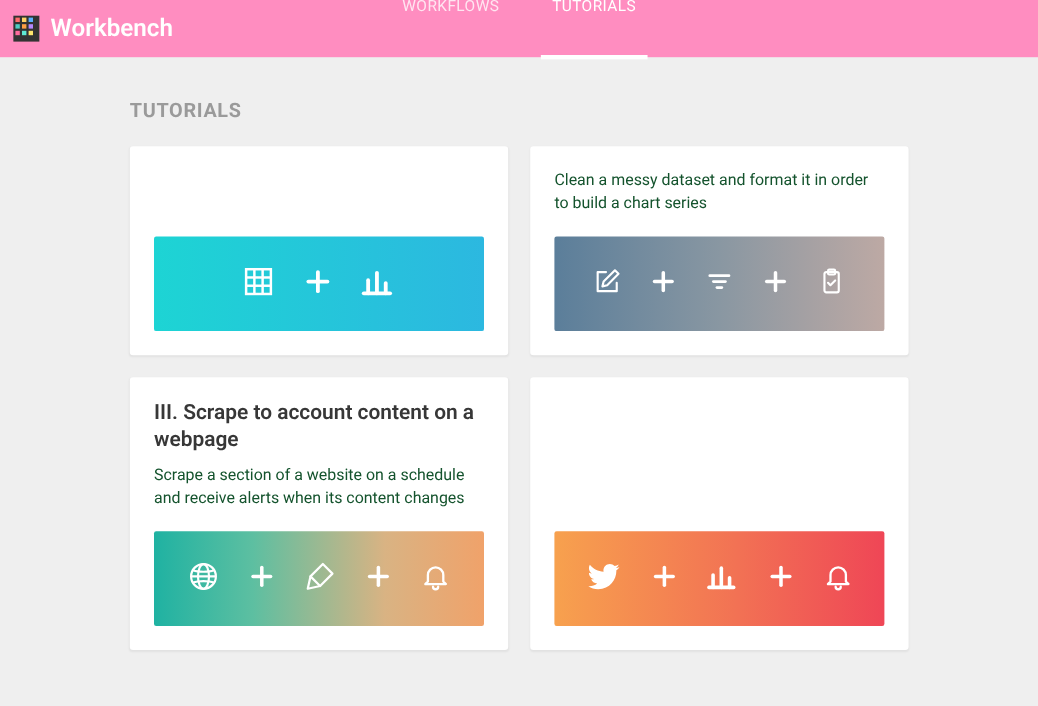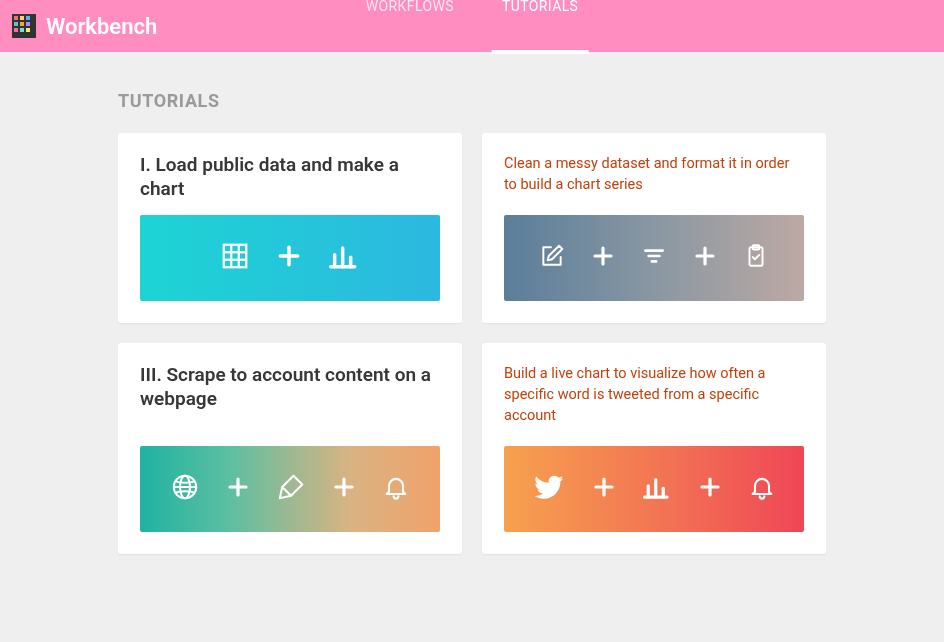--- a/index.html
+++ b/index.html
@@ -90,21 +90,21 @@
     }
     .card-title {
       font-size: 19px;
       font-weight: 600;
       color: #373737;
       margin-bottom: 10px;
       line-height: 1.25;
     }
     .card-desc {
       font-size: 14.5px;
-      color: #c2410c;
+      color: #14532d;
       line-height: 1.45;
       margin-bottom: 20px;
       flex: 0 0 auto;
     }
     .card-banner {
       height: 86px;
       border-radius: 2px;
       display: flex;
       align-items: center;
       justify-content: center;
@@ -147,21 +147,20 @@
     </div>
   </div>
 </div>
 
 <div class="page">
   <div class="section-heading">TUTORIALS</div>
 
   <div class="grid">
 
     <div class="card">
-      <div class="card-title">I. Load public data and make a chart</div>
       <div class="card-banner banner-1">
         <span class="banner-icon">
           <svg width="30" height="30" viewBox="0 0 24 24" fill="none" stroke="white" stroke-width="1.8">
             <rect x="3" y="3" width="18" height="18"></rect>
             <line x1="3" y1="9" x2="21" y2="9"></line>
               <line x1="3" y1="15" x2="21" y2="15"></line>
             <line x1="9" y1="3" x2="9" y2="21"></line>
               <line x1="15" y1="3" x2="15" y2="21"></line>
           </svg>
         </span>
@@ -215,20 +214,21 @@
             <rect x="6" y="4" width="12" height="17" rx="1.5"></rect>
             <rect x="9" y="2" width="6" height="4" rx="1"></rect>
             <path d="M9 13l2 2 4-4"></path>
           </svg>
         </span>
       </div>
     </div>
 
     <div class="card">
       <div class="card-title">III. Scrape to account content on a webpage</div>
+      <div class="card-desc">Scrape a section of a website on a schedule and receive alerts when its content changes</div>
       <div class="card-banner banner-3">
         <span class="banner-icon">
           <svg width="30" height="30" viewBox="0 0 24 24" fill="none" stroke="white" stroke-width="1.6">
             <circle cx="12" cy="12" r="9"></circle>
             <ellipse cx="12" cy="12" rx="4" ry="9"></ellipse>
             <line x1="3" y1="12" x2="21" y2="12"></line>
             <path d="M4.5 7.5 C8 9 16 9 19.5 7.5"></path>
             <path d="M4.5 16.5 C8 15 16 15 19.5 16.5"></path>
           </svg>
         </span>
@@ -253,21 +253,20 @@
         <span class="banner-icon">
           <svg width="28" height="28" viewBox="0 0 24 24" fill="none" stroke="white" stroke-width="1.8" stroke-linecap="round" stroke-linejoin="round">
             <path d="M18 16 V11 a6 6 0 0 0 -12 0 V16 l-2 2 h16 z"></path>
             <path d="M10 20 a2 2 0 0 0 4 0"></path>
           </svg>
         </span>
       </div>
     </div>
 
     <div class="card">
-      <div class="card-desc">Build a live chart to visualize how often a specific word is tweeted from a specific account</div>
       <div class="card-banner banner-4">
         <span class="banner-icon">
           <svg width="34" height="34" viewBox="0 0 24 24" fill="white">
             <path d="M22 5.9c-.7.3-1.5.6-2.3.7.8-.5 1.5-1.3 1.8-2.2-.8.5-1.7.8-2.6 1C18.1 4.6 17 4 15.8 4c-2.3 0-4.1 1.9-4.1 4.1 0 .3 0 .6.1.9C8.3 8.9 5.1 7.2 3 4.6c-.4.6-.6 1.3-.6 2.1 0 1.4.7 2.7 1.9 3.4-.7 0-1.3-.2-1.9-.5v.1c0 2 1.4 3.7 3.3 4-.3.1-.7.1-1.1.1-.3 0-.5 0-.8-.1.5 1.6 2.1 2.8 3.9 2.9-1.4 1.1-3.2 1.8-5.2 1.8H2c1.8 1.2 4 1.9 6.3 1.9 7.5 0 11.7-6.3 11.7-11.7v-.5c.8-.6 1.5-1.3 2-2.2z"></path>
           </svg>
         </span>
         <span class="banner-icon">
           <svg width="24" height="24" viewBox="0 0 24 24" fill="none" stroke="white" stroke-width="3.2" stroke-linecap="round">
             <line x1="12" y1="4" x2="12" y2="20"></line>
               <line x1="4" y1="12" x2="20" y2="12"></line>

